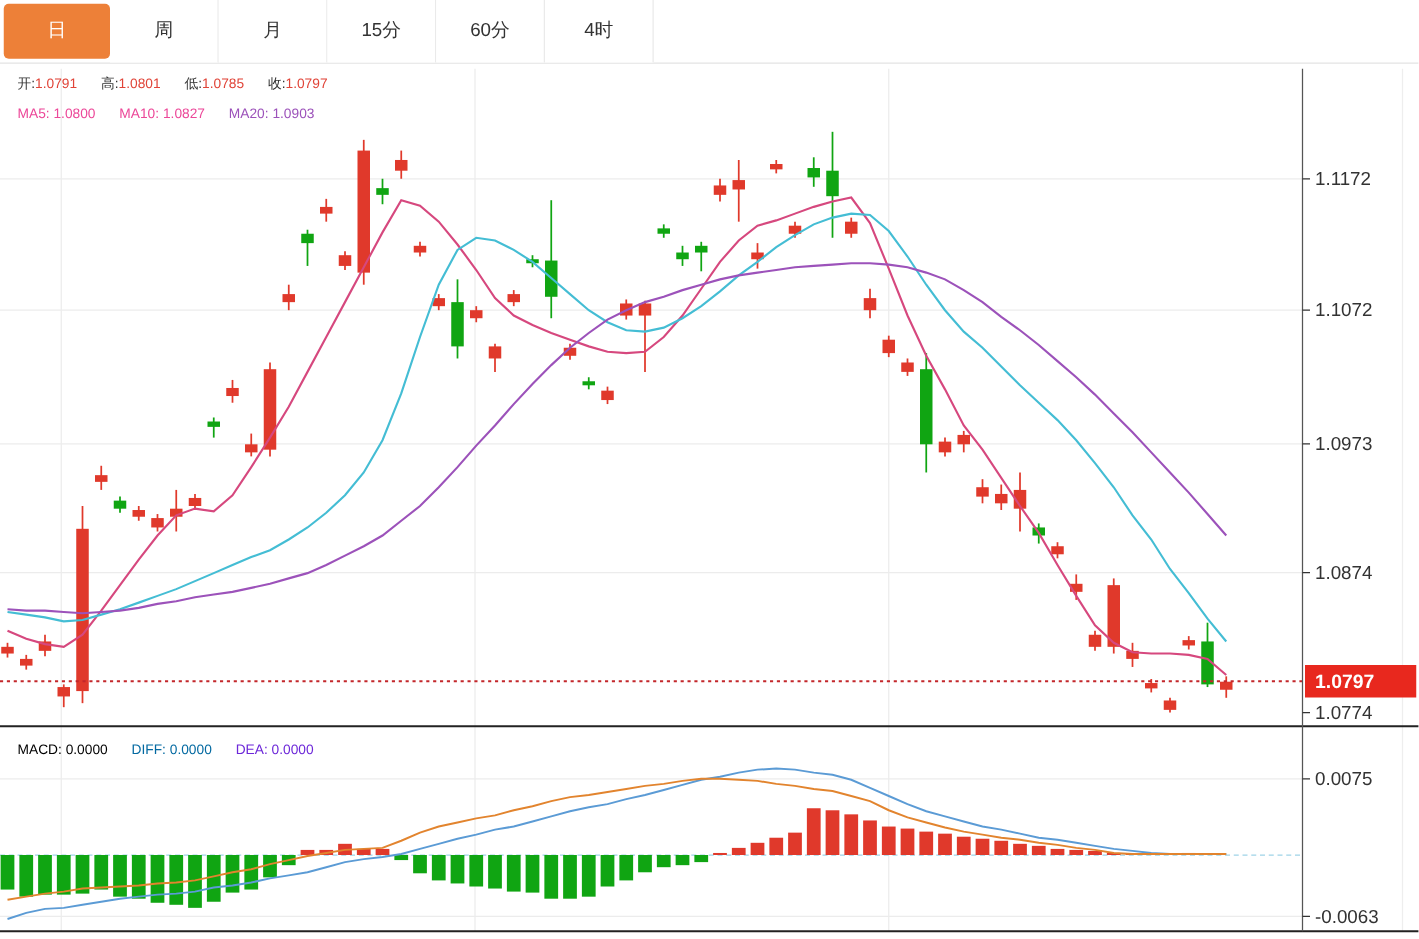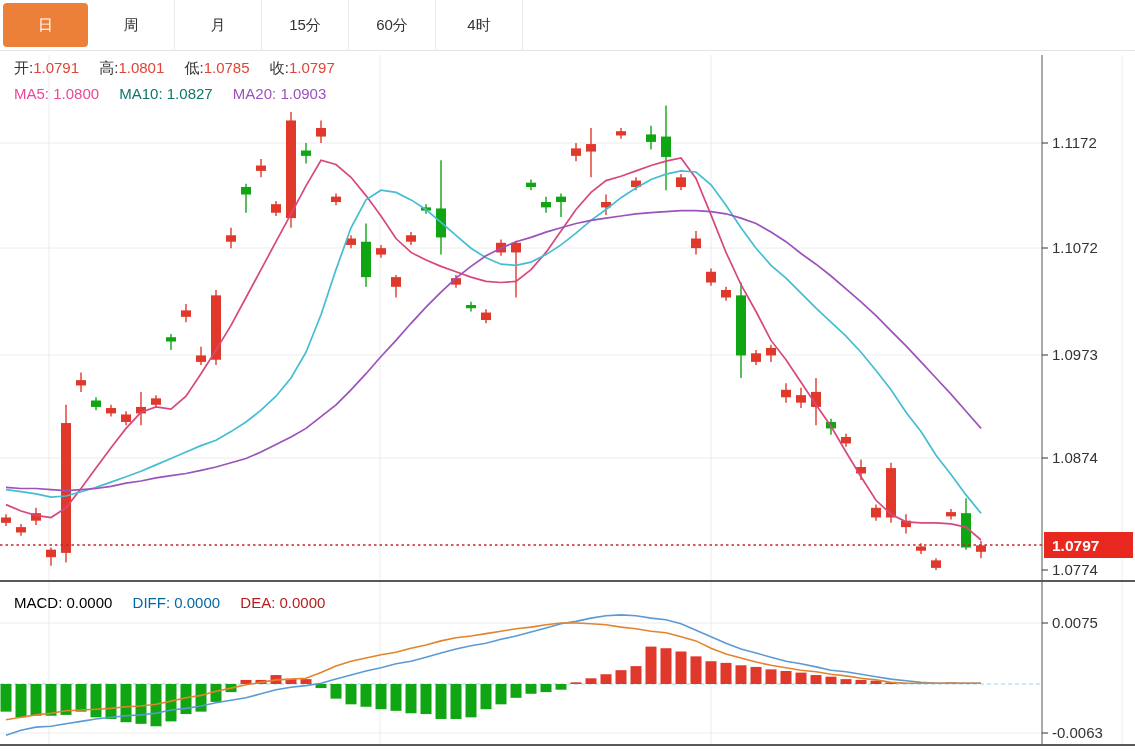--- a/index.html
+++ b/index.html
@@ -5,21 +5,21 @@
   html,body{margin:0;padding:0;background:#fff;}
   .page{position:relative;width:1135px;height:751px;background:#ffffff;overflow:hidden;
         font-family:"Liberation Sans", sans-serif;}
   #chart-svg{position:absolute;left:0;top:0;z-index:0;}
   .tabbar{position:absolute;left:0;top:0;width:1135px;height:50px;background:#fff;
           border-bottom:1px solid #e4e4e4;display:flex;z-index:3;}
   .tab{width:87px;height:50px;line-height:50px;text-align:center;font-size:15px;color:#333;
        border-right:1px solid #eaeaea;box-sizing:border-box;cursor:pointer;background:#fff;user-select:none;}
   .tab.active{background:#ED8038;color:#fff;border-radius:4px;margin:3px 0 3px 3px;width:85px;
               height:44px;line-height:44px;border-right:none;}
-  .legend-row{position:absolute;left:14px;z-index:2;font-size:15px;white-space:nowrap;}
+  .legend-row{position:absolute;left:14px;z-index:2;font-size:11px;white-space:nowrap;}
   .legend-row .item{margin-right:16px;}
   .lbl{color:#333;}
   .row1{top:59px;}
   .row2{top:85px;}
   .rowm{top:594px;}
 </style>
 </head>
 <body>
 
 <div class="page">
@@ -268,23 +268,23 @@
 
   <div class="legend-row row1">
     <span class="item"><span class="lbl">开:</span><span style="color: rgb(224, 68, 56);">1.0791</span></span>
     <span class="item"><span class="lbl">高:</span><span style="color: rgb(224, 68, 56);">1.0801</span></span>
     <span class="item"><span class="lbl">低:</span><span style="color: rgb(224, 68, 56);">1.0785</span></span>
     <span class="item"><span class="lbl">收:</span><span style="color: rgb(224, 68, 56);">1.0797</span></span>
   </div>
 
   <div class="legend-row row2">
     <span class="item" style="color: #ec4899;"><span>MA5:</span> <span>1.0800</span></span>
-    <span class="item" style="color: #0f766e;"><span>MA10:</span> <span>1.0827</span></span>
+    <span class="item" style="color: #ec4899;"><span>MA10:</span> <span>1.0827</span></span>
     <span class="item" style="color: rgb(156, 82, 186);"><span>MA20:</span> <span>1.0903</span></span>
   </div>
 
   <div class="legend-row rowm">
     <span class="item" style="color: #000000;"><span>MACD:</span> <span>0.0000</span></span>
     <span class="item" style="color: #0369a1;"><span>DIFF:</span> <span>0.0000</span></span>
-    <span class="item" style="color: #b91c1c;"><span>DEA:</span> <span>0.0000</span></span>
+    <span class="item" style="color: #6d28d9;"><span>DEA:</span> <span>0.0000</span></span>
   </div>
 
 </div>
 
 </body></html>

